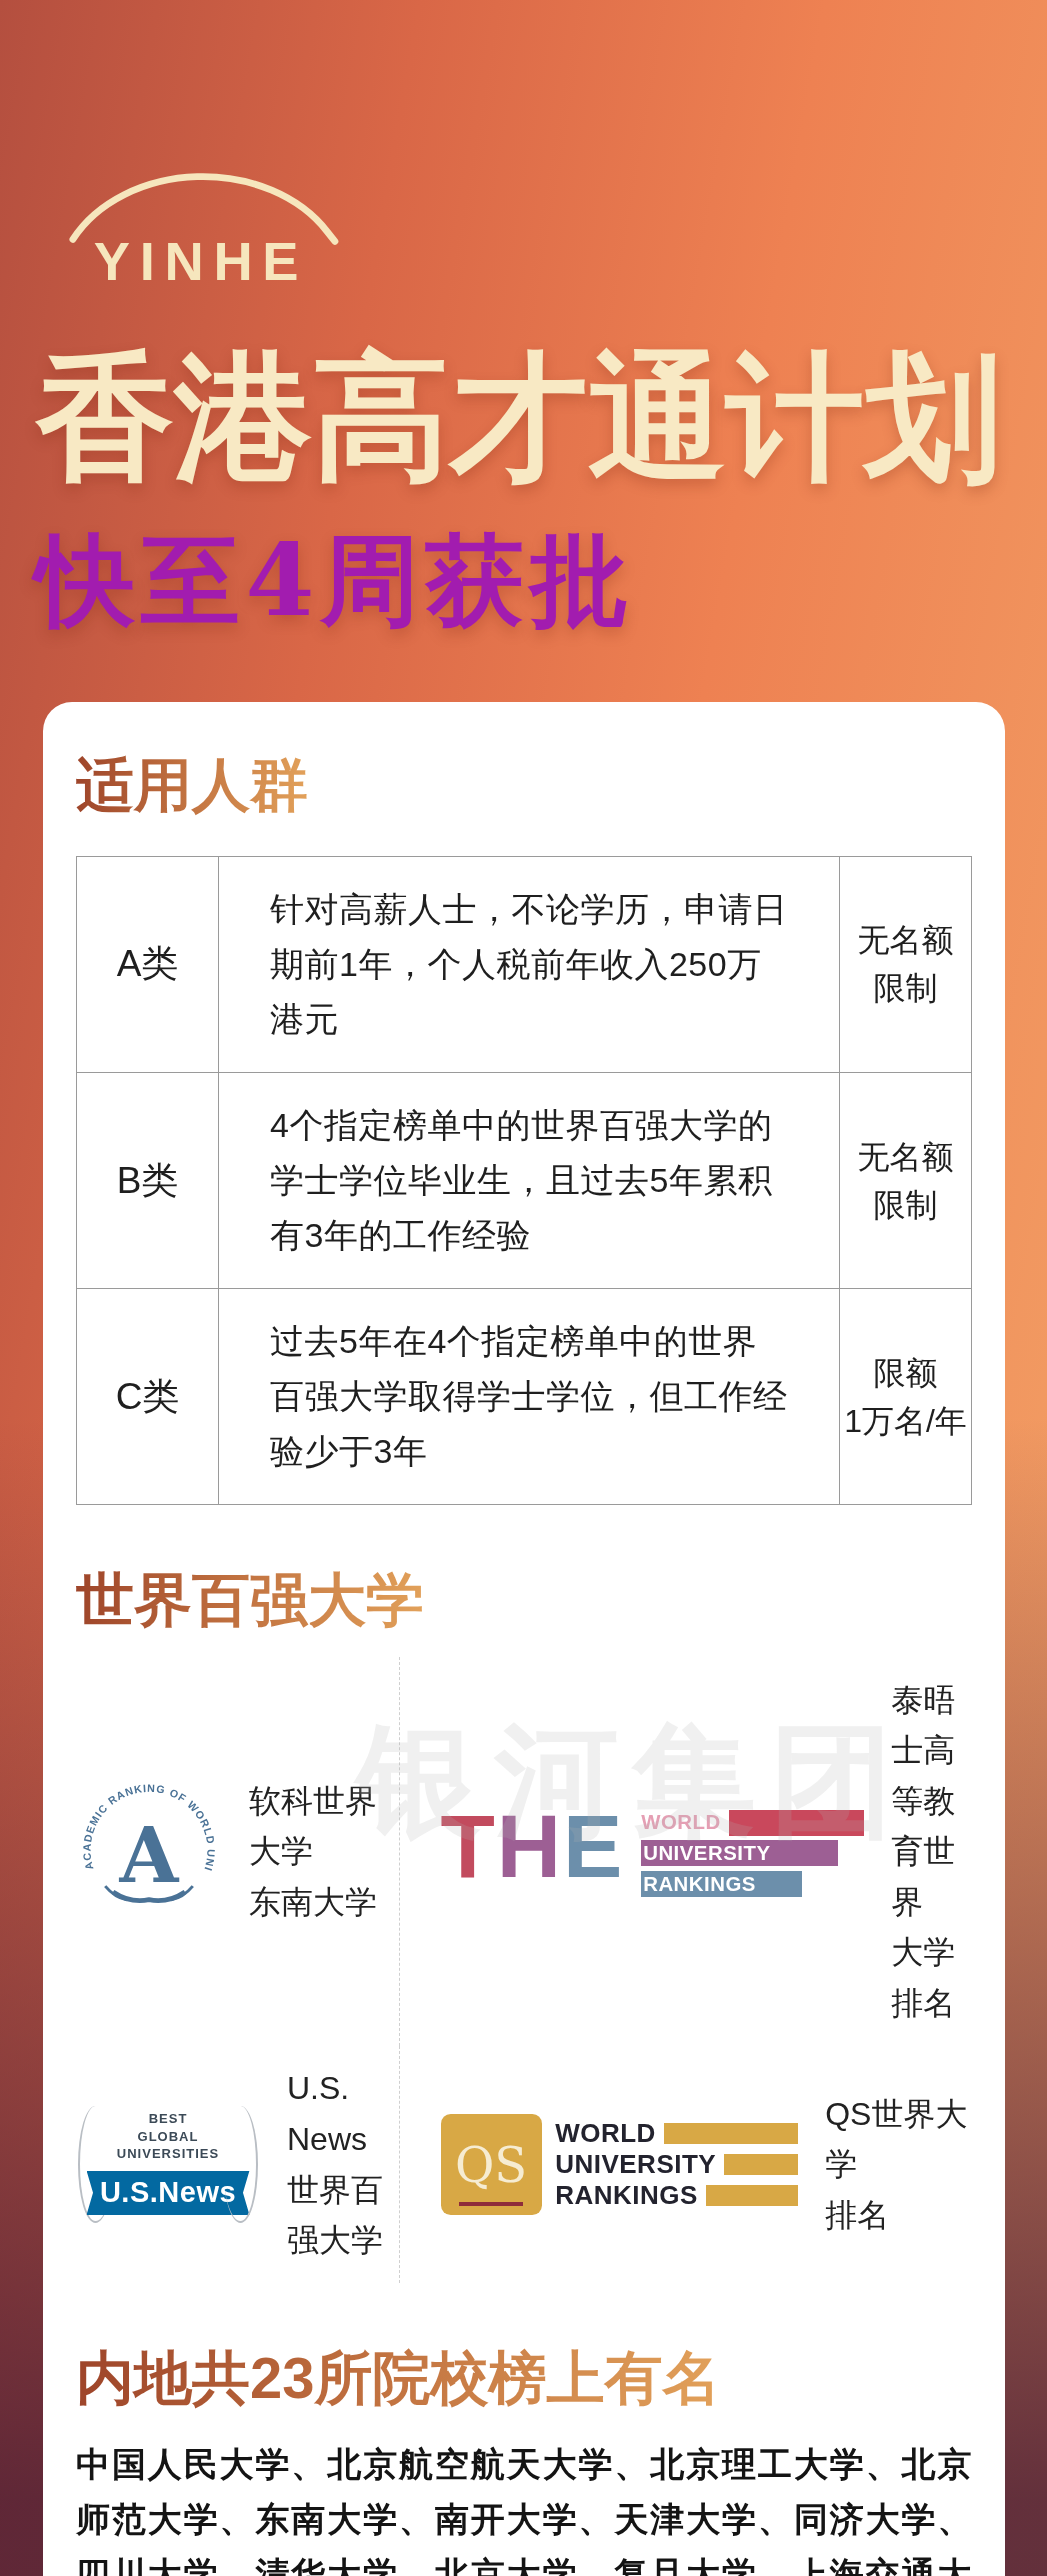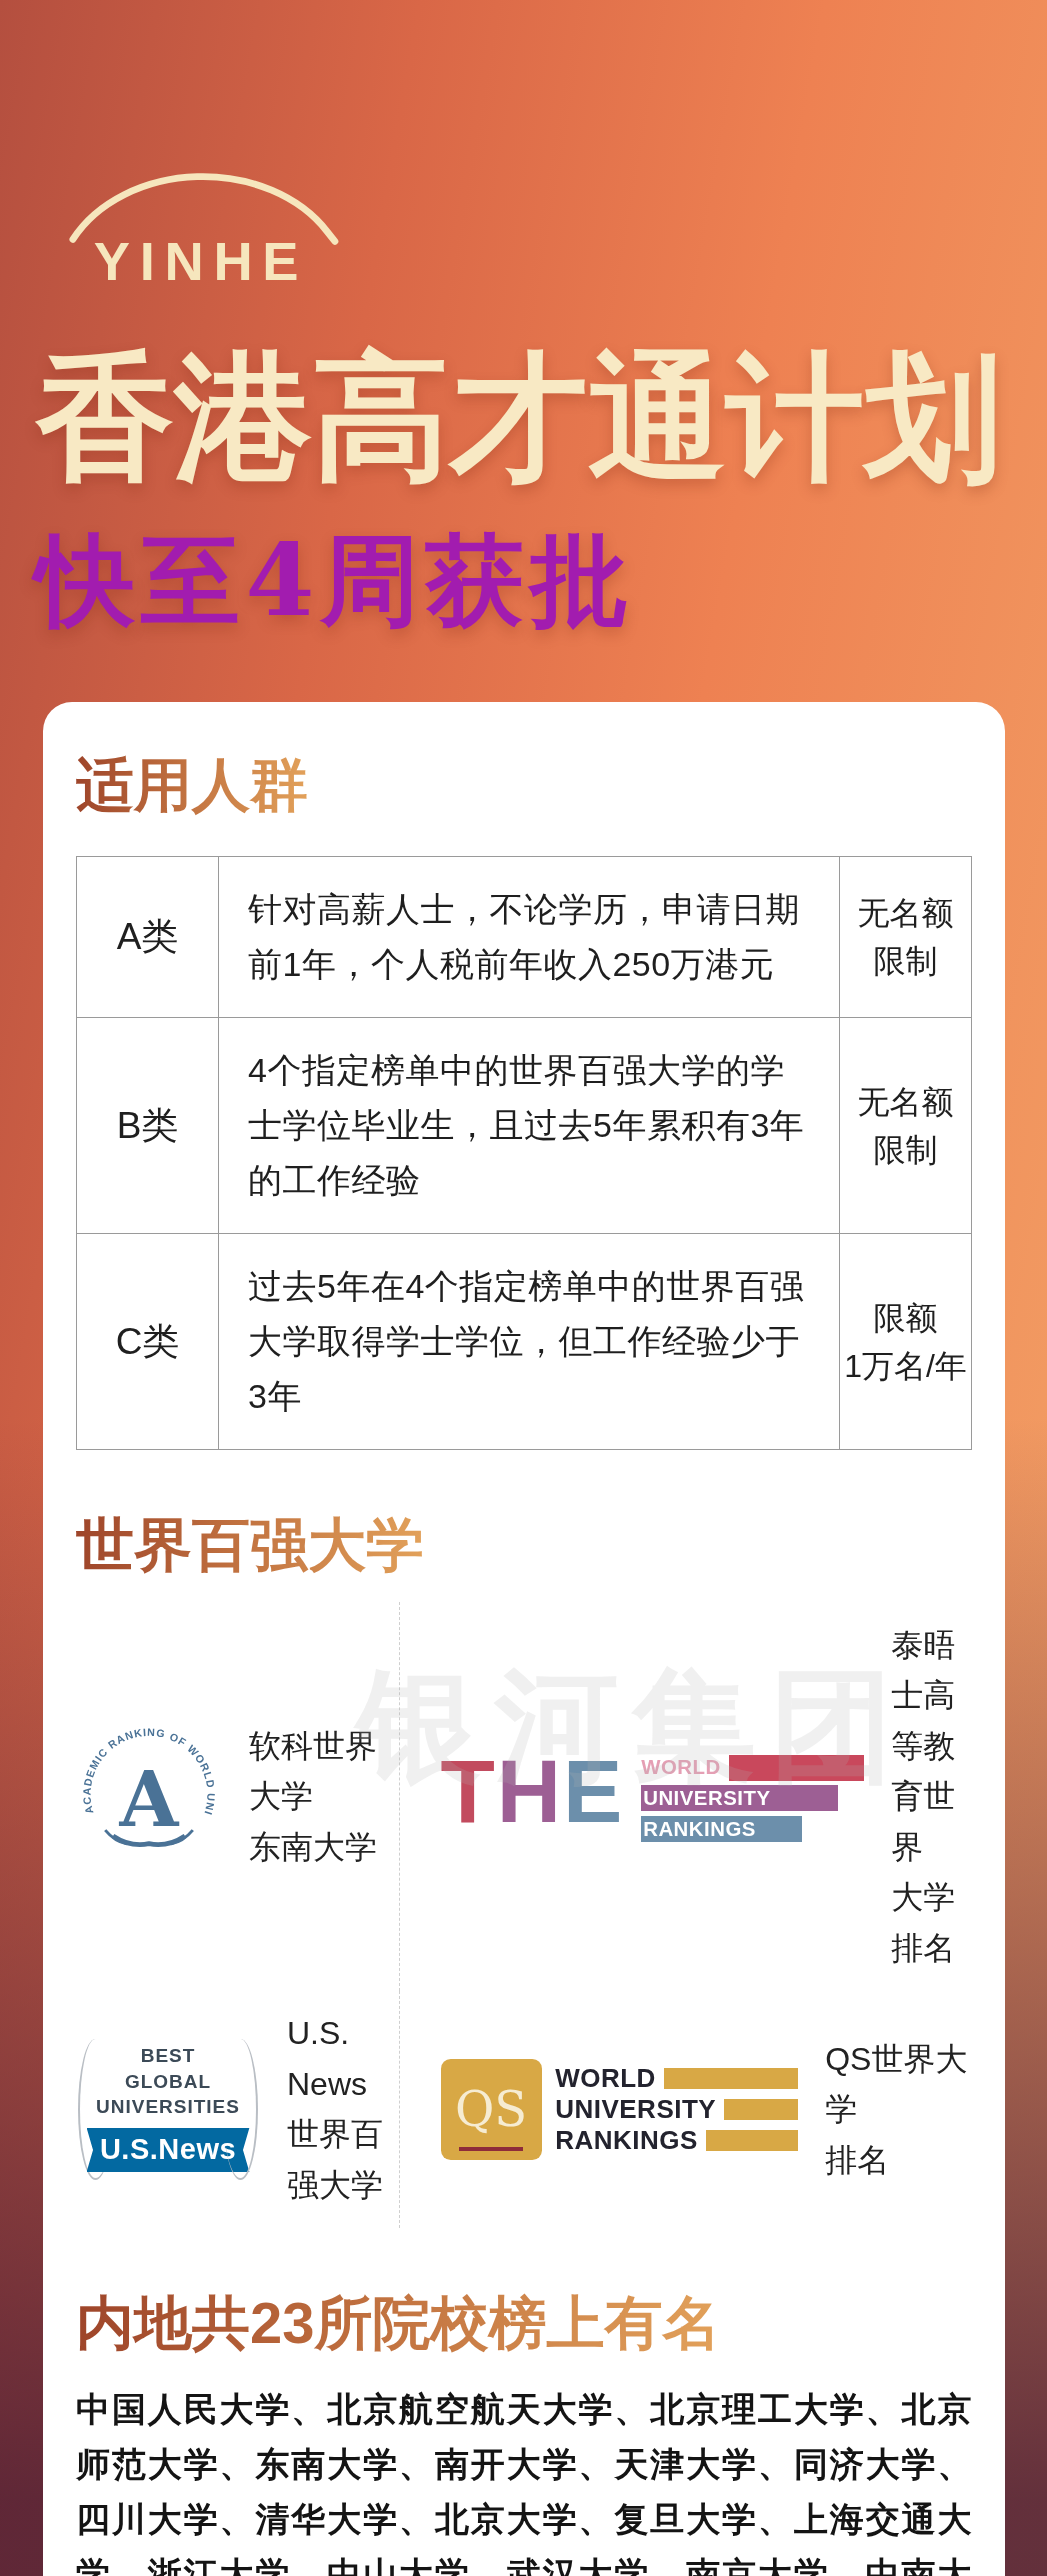--- a/index.html
+++ b/index.html
@@ -48,21 +48,21 @@
   }
 
   
   table.eligibility {
     width:100%; border-collapse:collapse; margin-top:37px;
     table-layout:fixed;
   }
   table.eligibility td { border:1.9px solid #9a9a9a; color:#1f1f1f; }
   table.eligibility tr { height:152px; }
   td.cat   { width:142px; text-align:center; font-size:37px; font-weight:500; }
-  td.desc  { padding:25px 29px; font-size:34px; line-height:1.62; font-weight:500; letter-spacing:0.5px; }
+  td.desc  { padding:25px 51px; font-size:34px; line-height:1.62; font-weight:500; letter-spacing:0.5px; }
   td.quota { width:132px; text-align:center; font-size:32px; line-height:1.5; font-weight:500; }
 
   .gap-lg { height:62px; }
 
   
   .rank-grid {
     display:grid; grid-template-columns:36% 64%;
     margin-top:23px; position:relative;
   }
   .rank-item { display:flex; align-items:center; gap:27px; padding:17.5px 0; }
@@ -85,21 +85,21 @@
   .the-row.bg-blue   { background:#6c8fab; color:#ffffff; padding-left:1.9px; width:72%; }
 
   
   .usn-logo { flex:none; width:184px; text-align:center; position:relative; padding:9.7px 0 13.6px 0; }
   .usn-logo::before, .usn-logo::after {
     content:""; position:absolute; top:5.8px; bottom:5.8px; width:33px;
     border:2.9px solid #b9bec4; border-radius:50%;
   }
   .usn-logo::before { left:1.9px;  border-right:none; border-top:none; }
   .usn-logo::after  { right:1.9px; border-left:none;  border-top:none; }
-  .usn-small { font-size:19px; font-weight:700; color:#3c4a57; letter-spacing:1px; line-height:1.35; }
+  .usn-small { font-size:13px; font-weight:700; color:#3c4a57; letter-spacing:1px; line-height:1.35; }
   .usn-banner {
     margin:7.8px auto 0 auto; width:163px; background:#0369a1; color:#ffffff;
     font-size:29px; font-weight:800; letter-spacing:0.5px; padding:5.8px 0;
     clip-path:polygon(0 0,100% 0,96% 50%,100% 100%,0 100%,4% 50%);
   }
 
   
   .qs-logo { display:flex; align-items:center; gap:13.6px; flex:none; }
   .qs-mark {
     width:101px; height:101px; background:#d8a845; border-radius:9.7px;

